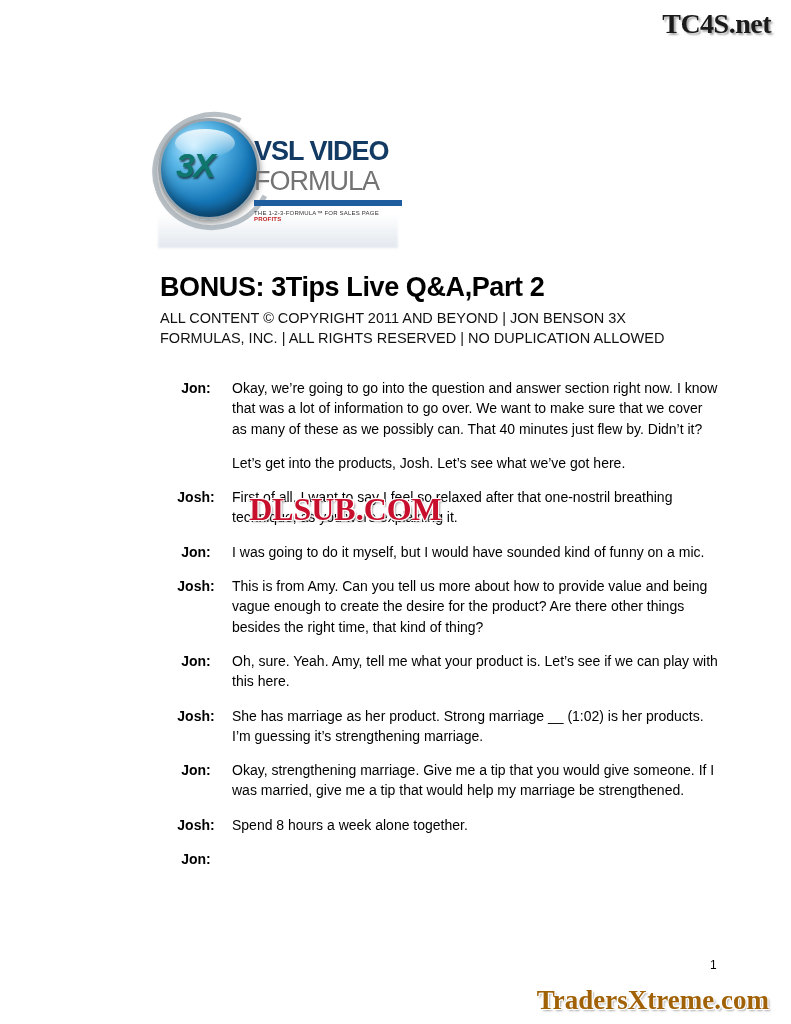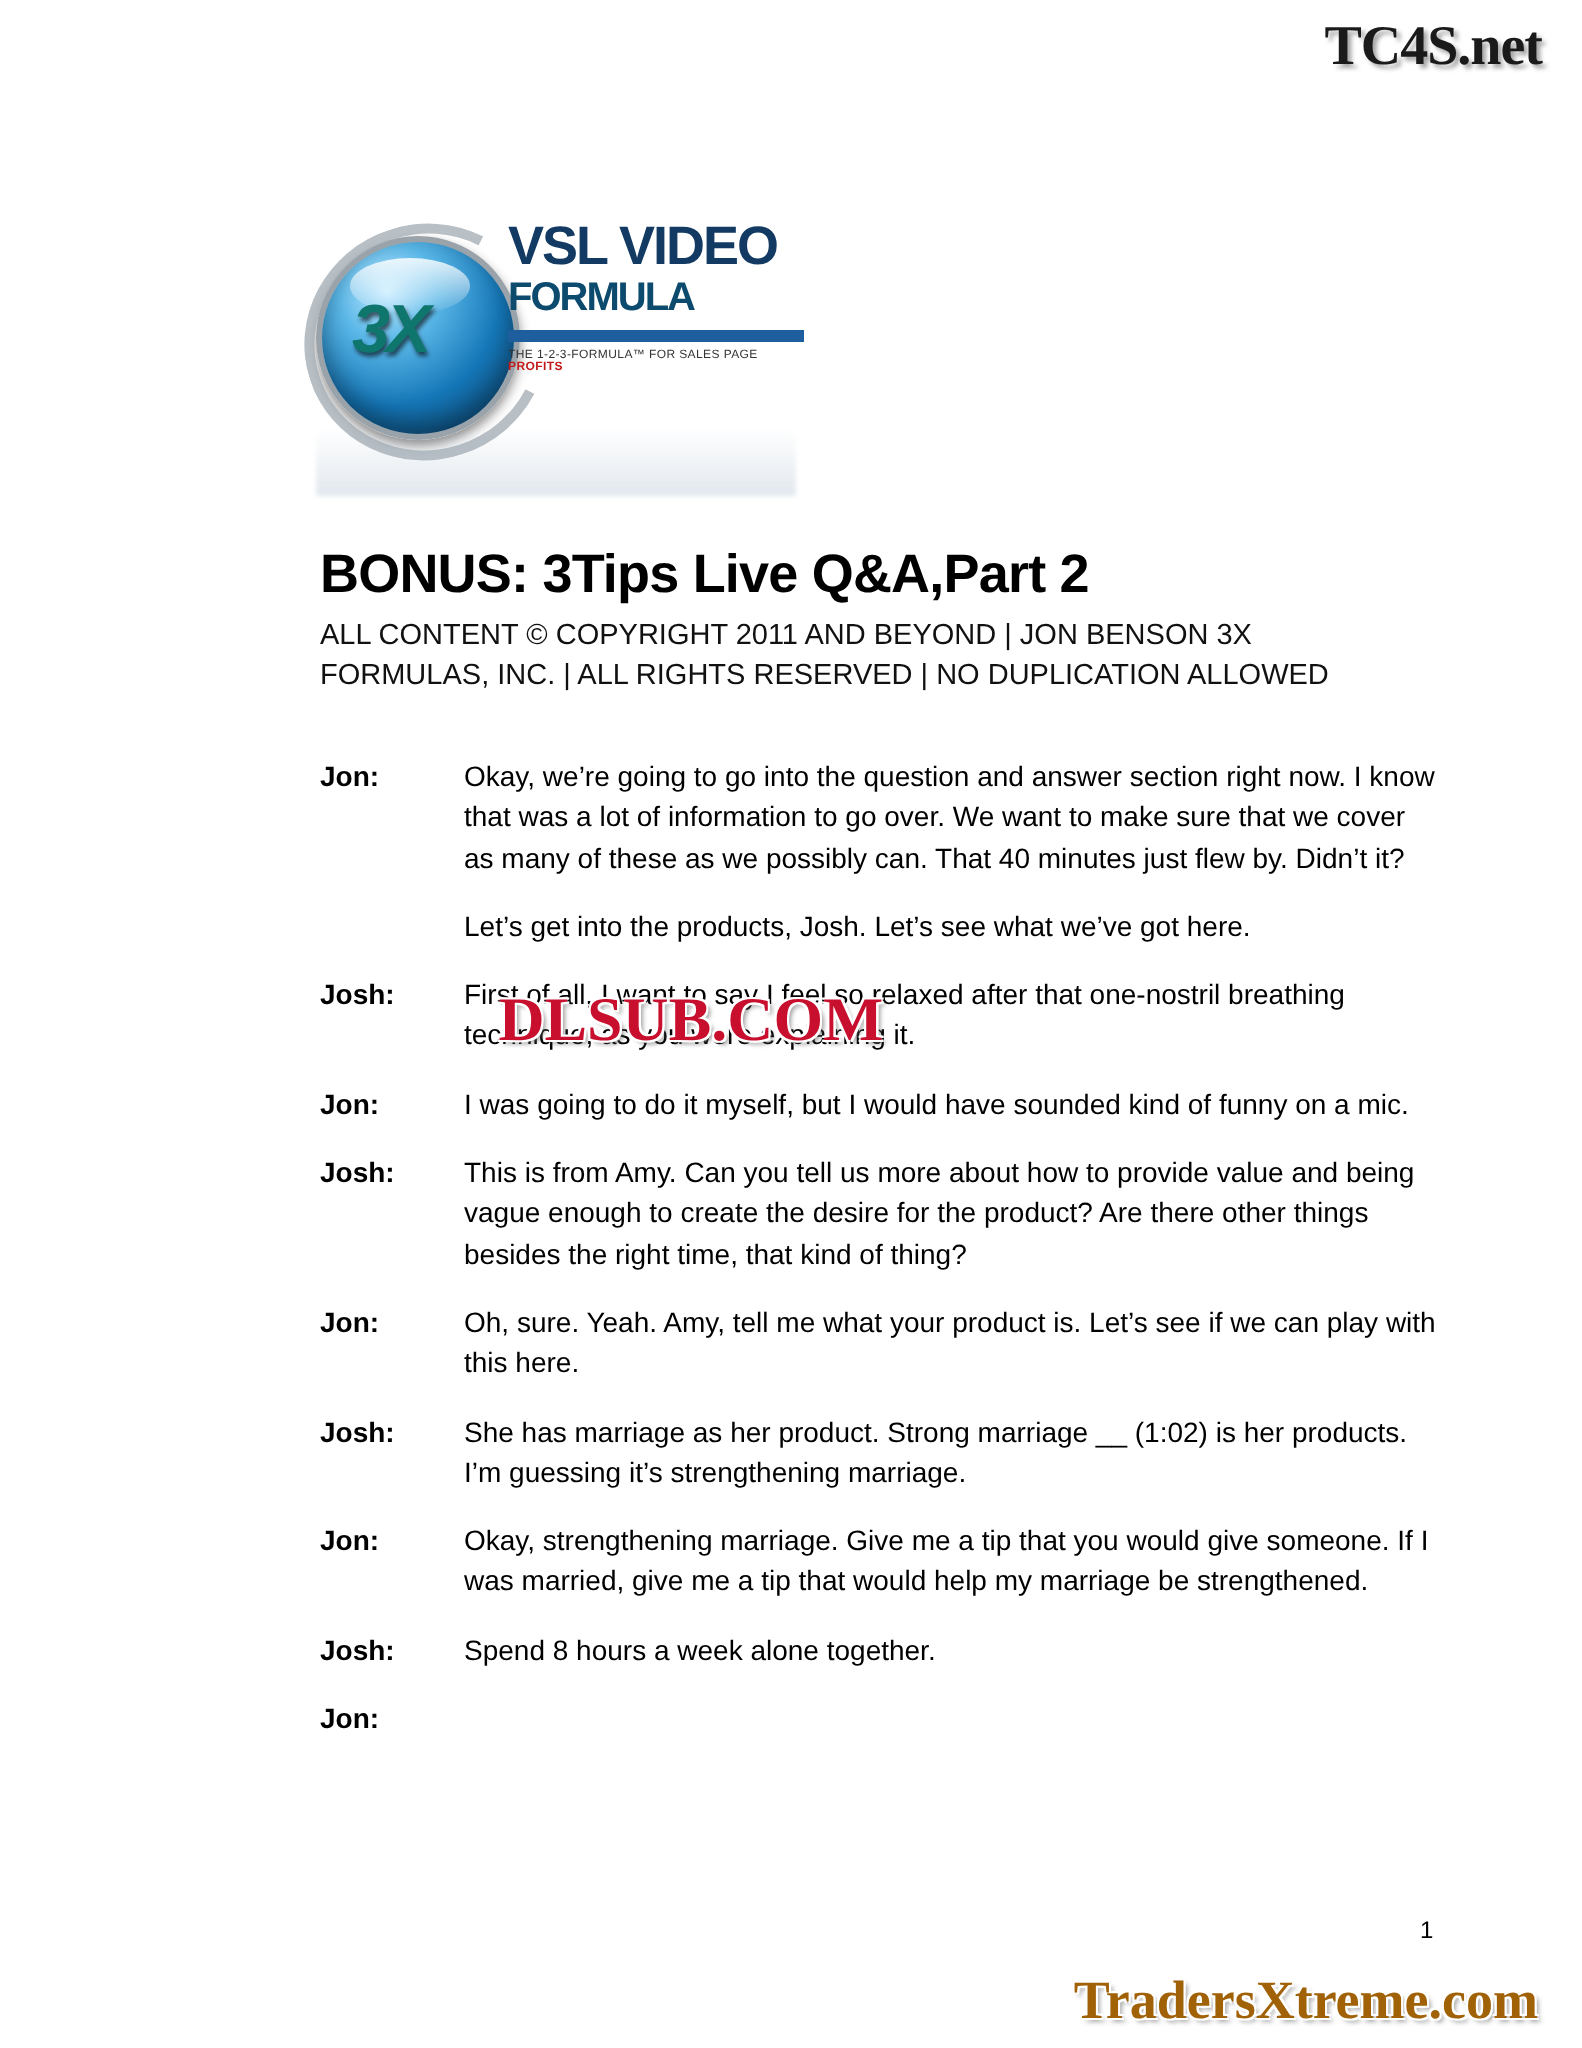--- a/index.html
+++ b/index.html
@@ -79,37 +79,37 @@
     width: 112px;
     height: 108px;
     border-radius: 50%;
     border: 5px solid rgba(160,170,178,0.75);
     border-right-color: rgba(255,255,255,0.2);
     transform: rotate(-18deg);
   }
   .logo-text {
     position: absolute;
     left: 96px;
-    top: 0;
+    top: 28px;
     width: 150px;
   }
   .logo-vsl {
     font-family: "Liberation Sans", sans-serif;
     font-weight: bold;
     font-size: 27px;
     letter-spacing: -1px;
     color: #123a63;
     line-height: 1.0;
   }
   .logo-formula {
     font-family: "Liberation Sans", sans-serif;
-    font-weight: bold;
-    font-size: 20px;
+    font-weight: normal;
+    font-size: 27px;
     letter-spacing: -1px;
-    color: #0c4a6e;
+    color: #737373;
     line-height: 1.05;
     margin-top: 2px;
   }
   .logo-bar {
     margin-top: 5px;
     height: 6px;
     background: #1f5e9e;
     width: 148px;
   }
   .logo-tag {
@@ -162,20 +162,21 @@
     display: flex;
     margin-bottom: 14px;
   }
   .qa-speaker {
     width: 72px;
     flex: 0 0 72px;
     font-weight: bold;
     font-size: 14px;
     line-height: 1.45;
     color: #000;
+    text-align: center;
   }
   .qa-text {
     flex: 1;
     font-size: 14px;
     line-height: 1.45;
     color: #000;
   }
   .qa-row.continuation .qa-speaker { visibility: hidden; }
 
   

